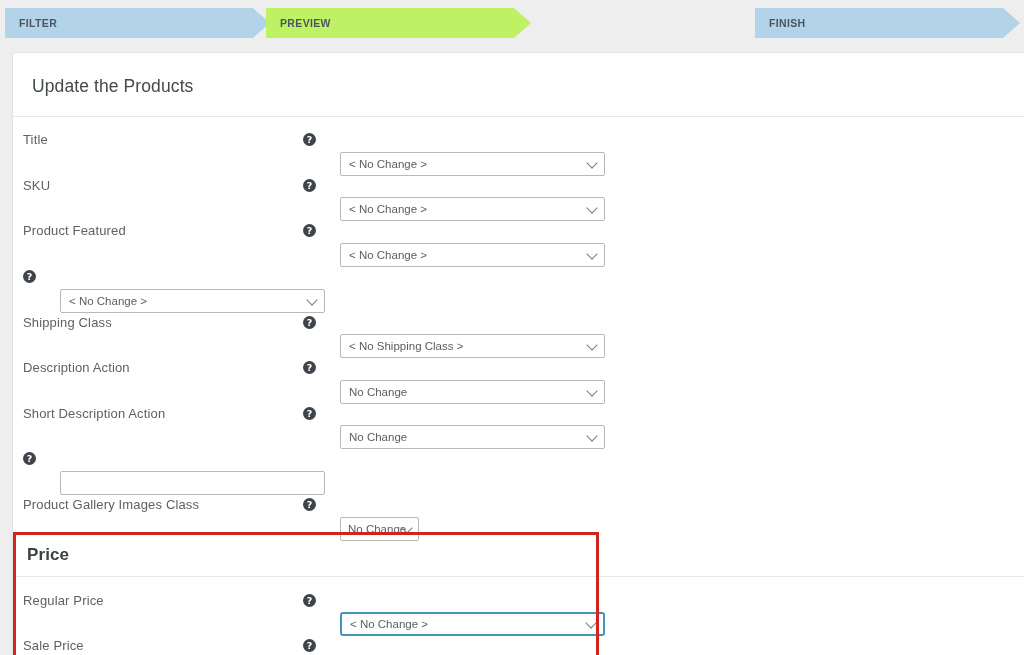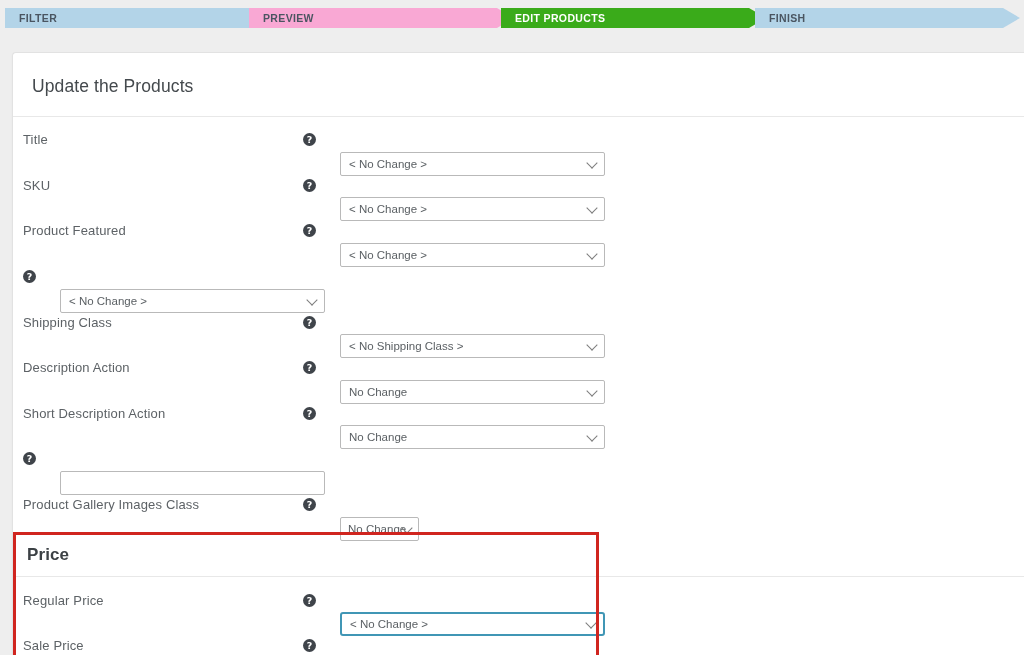--- a/index.html
+++ b/index.html
@@ -17,21 +17,21 @@
   
   #wizard-steps {
     position: relative;
     height: 44px;
     background: #eeeeee;
     padding: 8px 0 0 0;
   }
   .step {
     position: absolute;
     top: 8px;
-    height: 20px;
+    height: 30px;
     display: flex;
     align-items: center;
     font-size: 10.5px;
     letter-spacing: 0.35px;
     font-weight: bold;
     color: #4a5561;
     background: #b3d4e8;
     padding-left: 14px;
     clip-path: polygon(0 0, calc(100% - 17px) 0, 100% 50%, calc(100% - 17px) 100%, 0 100%);
   }
@@ -172,25 +172,22 @@
     z-index: 5;
   }
 </style>
 </head>
 <body>
 
 <div id="wizard-steps">
     <div class="step" style="left: 5px; width: 265px; background: rgb(179, 212, 232);">
       <span>FILTER</span>
     </div>
-    <div class="step" style="left: 249px; width: 265px; background: #f9a8d4;">
+    <div class="step" style="left: 266px; width: 265px; background: #bef264;">
       <span>PREVIEW</span>
-    </div>
-    <div class="step active" style="left: 501px; width: 265px; background: rgb(58, 171, 26);">
-      <span>EDIT PRODUCTS</span>
     </div>
     <div class="step" style="left: 755px; width: 265px; background: rgb(179, 212, 232);">
       <span>FINISH</span>
     </div>
   </div>
 
 <div id="products-card">
   <div id="card-title">Update the Products</div>
   <div class="hr"></div>
 

